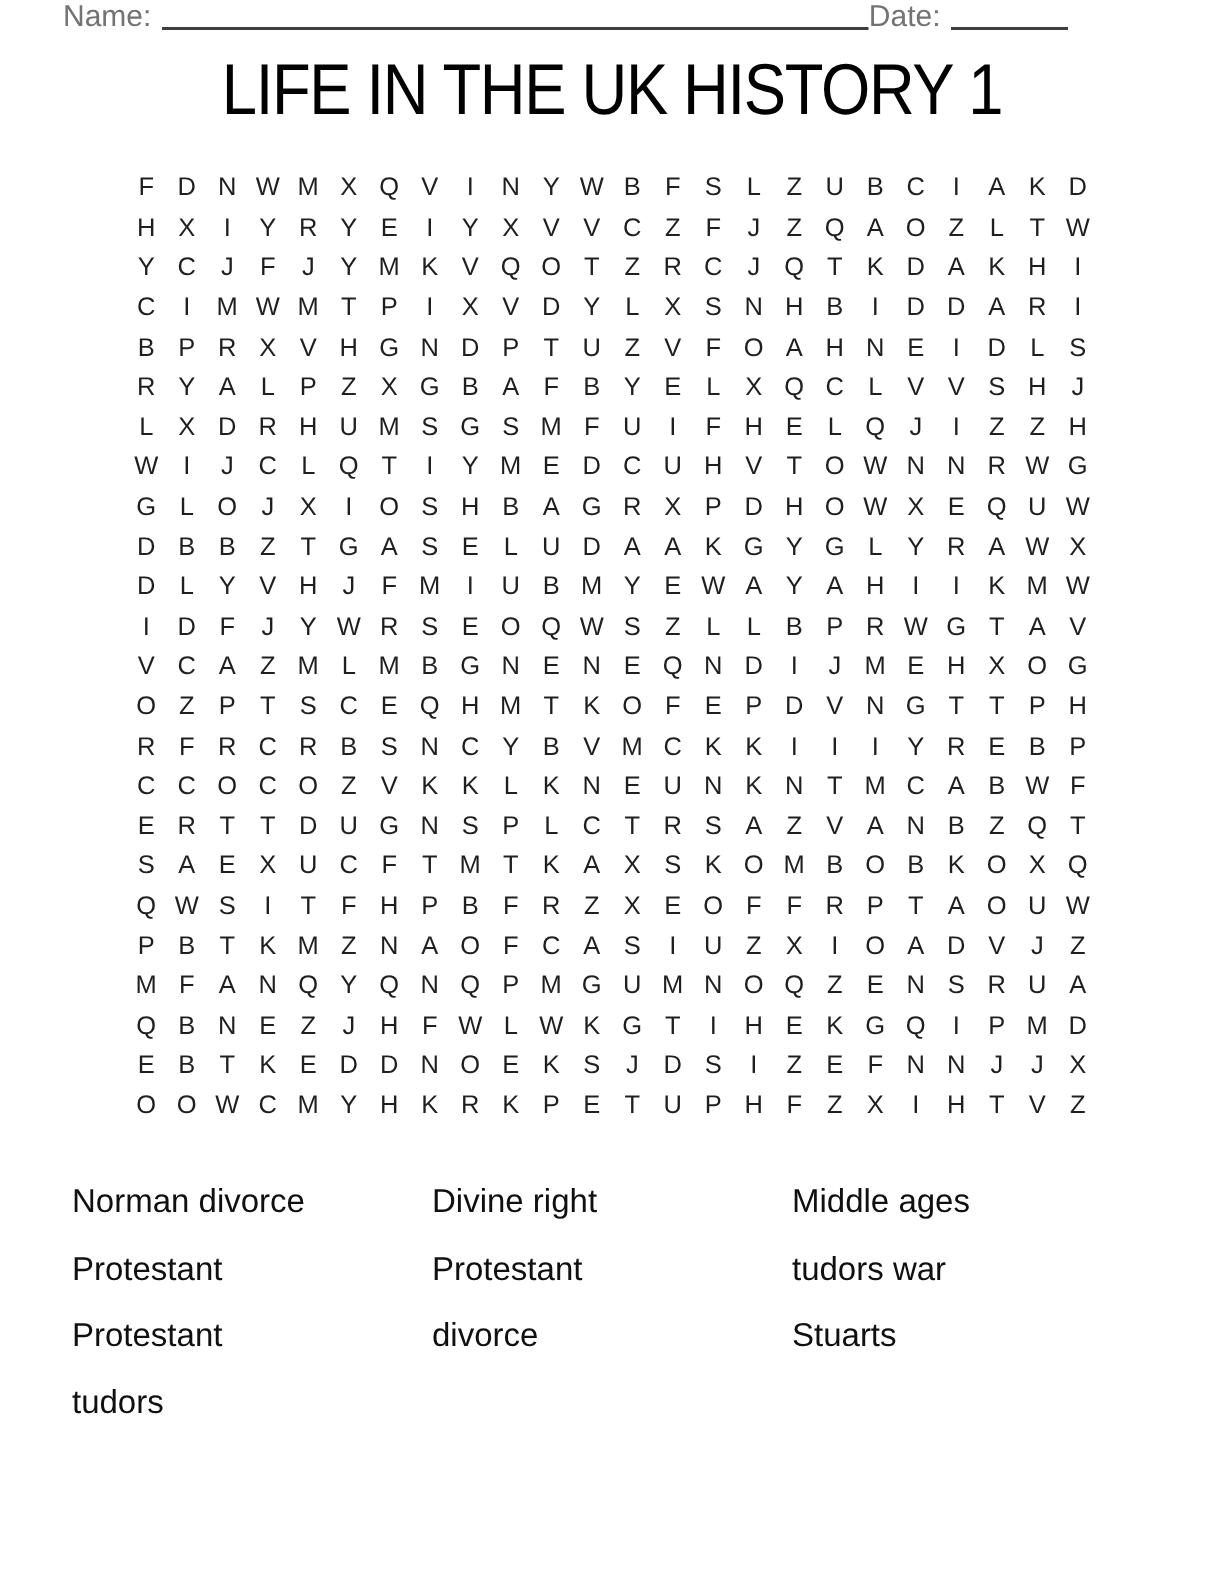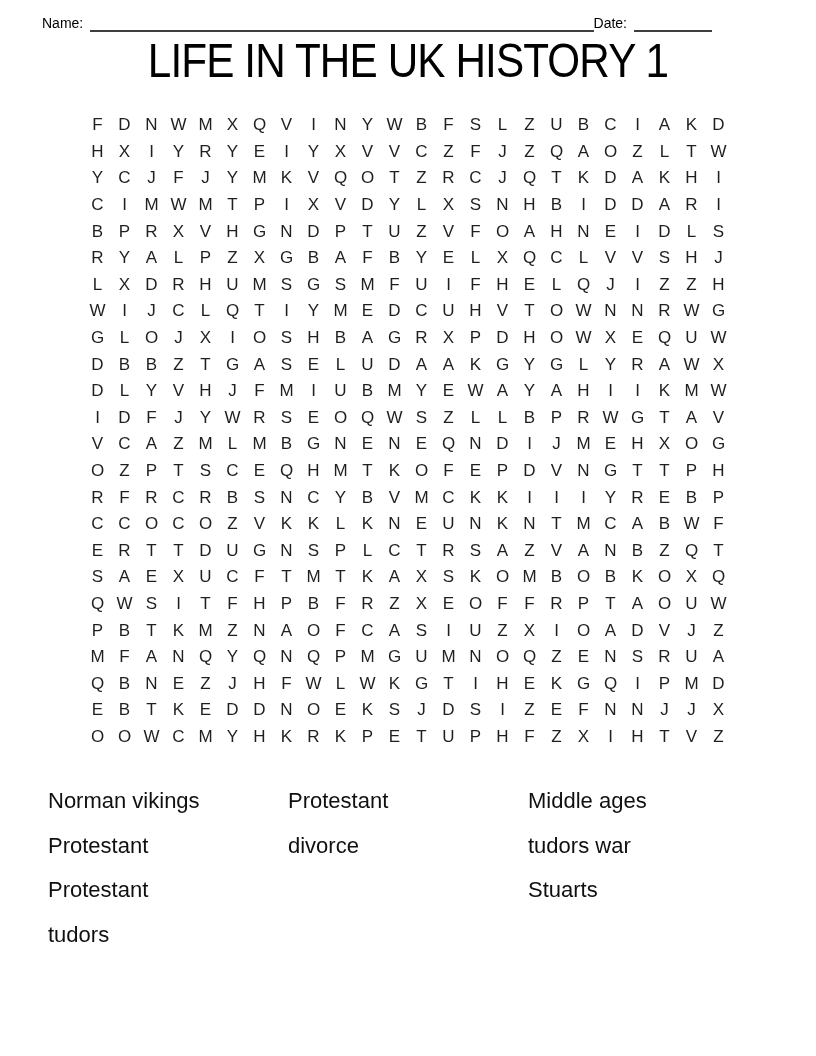--- a/index.html
+++ b/index.html
@@ -12,29 +12,29 @@
   .page {
     position: relative;
     width: 816px;
     height: 1056px;
     background: #ffffff;
     overflow: hidden;
   }
   
   .topline {
     position: absolute;
-    top: 12px;
+    top: 0;
     left: 42px;
     width: 670px;
     height: 20px;
     display: flex;
     align-items: flex-end;
-    font-size: 14px;
+    font-size: 20px;
     line-height: 18px;
-    color: #000000;
+    color: #737373;
   }
   .topline .lbl { white-space: nowrap; }
   .fill-line {
     display: inline-block;
     border-bottom: 2px solid #3f3f3f;
     height: 15px;
   }
   .name-line { flex: 1 1 auto; margin: 0 0 0 7px; }
   .date-lbl { }
   .date-line { width: 78px; margin-left: 7px; }
@@ -678,26 +678,27 @@
       <span class="cell">X</span>
       <span class="cell">I</span>
       <span class="cell">H</span>
       <span class="cell">T</span>
       <span class="cell">V</span>
       <span class="cell">Z</span>
     </div>
 
   <div class="words" id="word-list">
       <div class="word-col">
-        <div class="word">Norman vikings</div>
+        <div class="word">Norman divorce</div>
         <div class="word">Protestant</div>
         <div class="word">Protestant</div>
         <div class="word">tudors</div>
       </div>
       <div class="word-col">
+        <div class="word">Divine right</div>
         <div class="word">Protestant</div>
         <div class="word">divorce</div>
       </div>
       <div class="word-col">
         <div class="word">Middle ages</div>
         <div class="word">tudors war</div>
         <div class="word">Stuarts</div>
       </div>
     </div>
 

